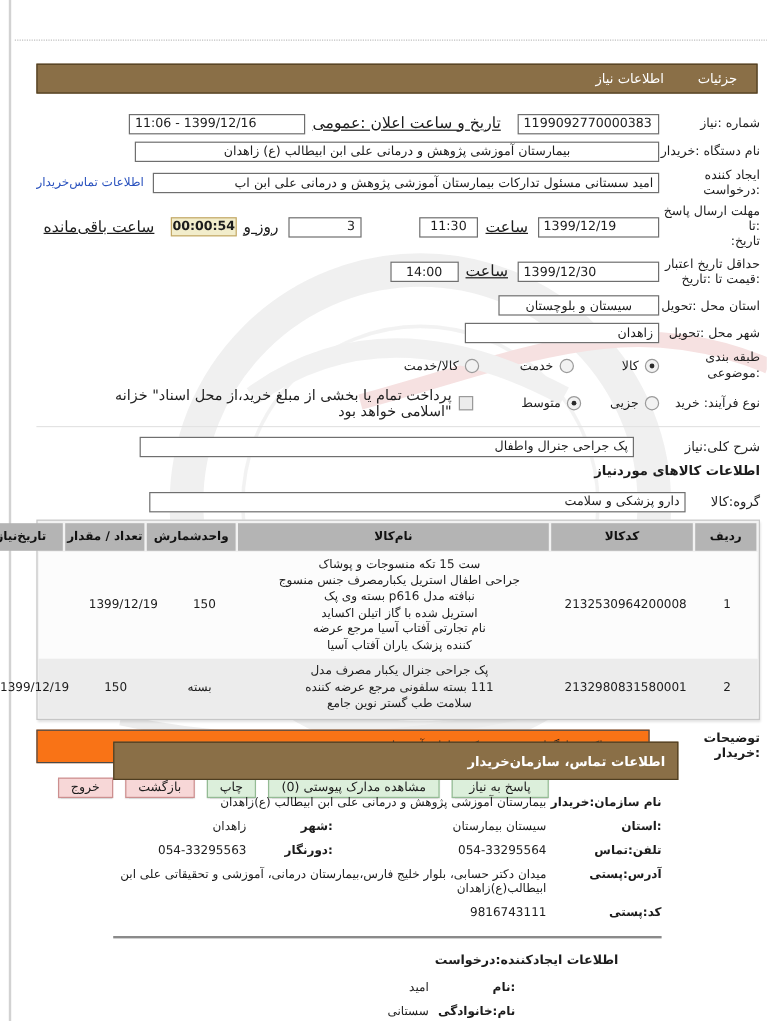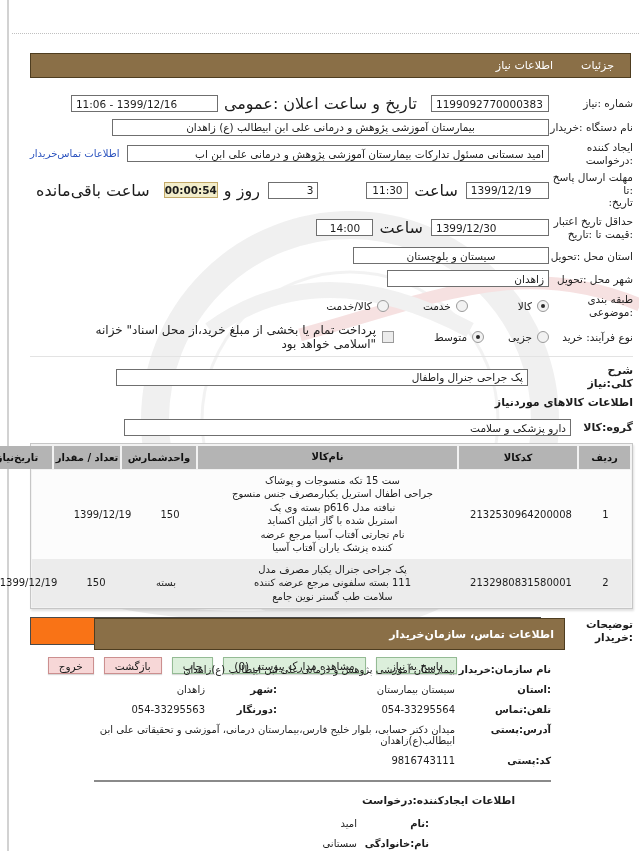--- a/index.html
+++ b/index.html
@@ -18,27 +18,27 @@
   .tabbar {
     position:absolute; top:53px; left:30px; width:601px; height:25px; z-index:2;
     background:var(--brown-bar,#8a6f47); border:1px solid #4e3d20;
     display:flex; align-items:center; gap:28px; padding:0 16px; color:#fff; font-size:11px;
   }
   .tab { white-space:nowrap; }
 
   .content { position:absolute; top:94px; left:30px; width:603px; z-index:2; }
   .frow { display:flex; align-items:center; margin-bottom:5px; min-height:18px; }
   .flabel { width:84px; flex:none; font-size:10.5px; line-height:1.2; white-space:pre-line; color:#1f1f1f; }
-  .boldlabel { font-weight:bold; font-size:11px;padding-left:41px; }
+  .boldlabel { font-weight:normal; font-size:11px;padding-left:41px; }
   .input {
     background:#fff; border:1px solid #6f6f6f; height:17px; display:flex; align-items:center;
     padding:0 4px; font-size:10.5px; overflow:hidden; white-space:nowrap;
   }
   .ltr { direction:ltr; }
-  .inline-label { margin:0 8px 0 6px; white-space:nowrap; font-size:16px; }
+  .inline-label { margin:0 8px 0 6px; white-space:nowrap; font-size:13px;text-decoration:underline; }
   .countdown {
     background:var(--countdown-bg,#f2edcb); border:1px solid var(--countdown-border,#c3a968);
     height:16px; display:flex; align-items:center; justify-content:center;
     width:60px; font-weight:bold; font-size:10.5px; direction:ltr; margin-left:6px;
   }
   .link { color:var(--link-blue,#2a52be); font-size:10px; margin-right:8px; white-space:nowrap; cursor:pointer; }
 
   .radio { width:12px; height:12px; border-radius:50%; border:1px solid #9a9a9a; background:#f2f2f2;
            display:inline-block; position:relative; margin-left:5px; flex:none; }
   .radio.on::after { content:""; position:absolute; inset:3px; border-radius:50%; background:#2b2b2b; }
@@ -151,31 +151,31 @@
   <div class="frow" style="min-height:28px">
     <span class="flabel">حداقل تاریخ اعتبار
 :قیمت تا :تاریخ</span>
     <span class="input ltr" style="width:118px">1399/12/30</span>
     <span class="inline-label">ساعت</span>
     <span class="input ltr" style="width:57px; justify-content:center">14:00</span>
   </div>
 
   <div class="frow">
     <span class="flabel">استان محل :تحویل</span>
-    <span class="input" style="width:196px; justify-content:center">سیستان و بلوچستان</span>
+    <span class="input" style="width:134px; justify-content:center">سیستان و بلوچستان</span>
   </div>
 
   <div class="frow">
     <span class="flabel">شهر محل :تحویل</span>
     <span class="input" style="width:162px">زاهدان</span>
   </div>
 
   <div class="frow">
     <span class="flabel">طبقه بندی :موضوعی</span>
-    <span class="opt" style="margin-left:50px">
+    <span class="opt" style="margin-left:40px">
       <span class="radio on"></span>
       <span class="opt-label">کالا</span>
     </span>
     <span class="opt" style="margin-left:34px">
       <span class="radio"></span>
       <span class="opt-label">خدمت</span>
     </span>
     <span class="opt">
       <span class="radio"></span>
       <span class="opt-label">کالا/خدمت</span>

